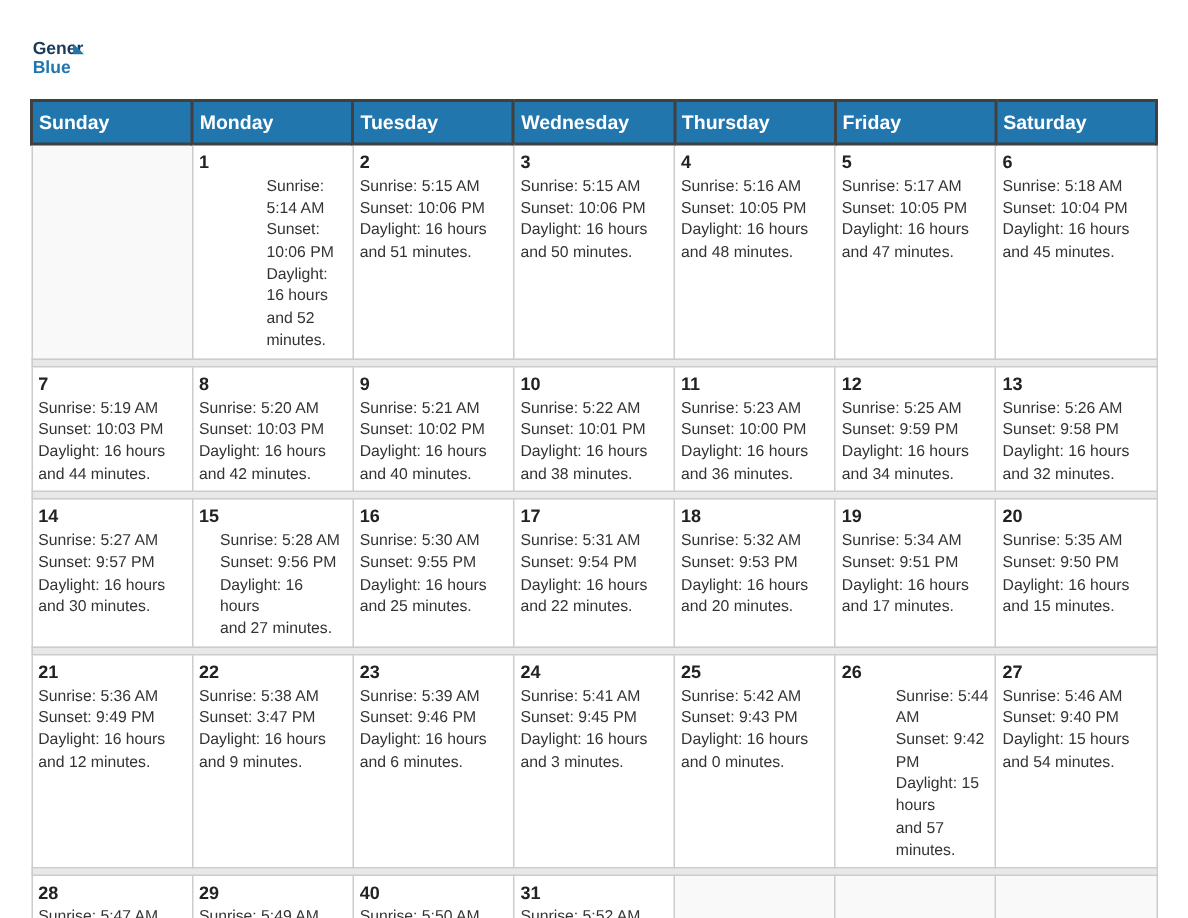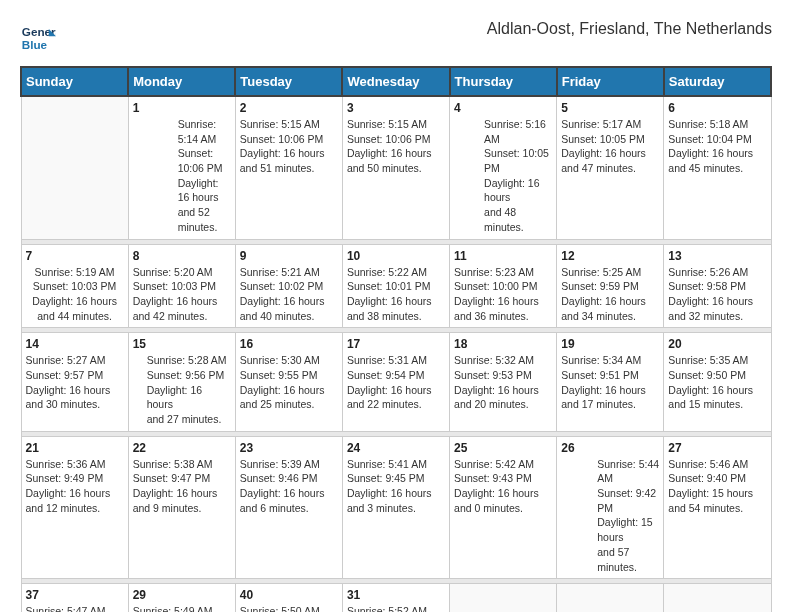--- a/index.html
+++ b/index.html
@@ -78,21 +78,20 @@
 
 <div class="header-area">
   <div class="logo">
     <svg class="logo-icon" viewBox="0 0 40 40">
       <text x="2" y="18" font-size="13" font-weight="bold" fill="#1a3a5c">General</text>
       <text x="2" y="32" font-size="13" font-weight="bold" fill="#2176ae">Blue</text>
       <polygon points="32,10 40,18 32,18" fill="#2176ae"></polygon>
     </svg>
   </div>
   <div class="title-area">
-    <div class="location-title">Aldlan-Oost, Friesland, The Netherlands</div>
   </div>
 </div>
 
 <table class="calendar">
   <thead>
     <tr>
     <th>Sunday</th>
         <th>Monday</th>
         <th>Tuesday</th>
         <th>Wednesday</th>
@@ -120,21 +119,21 @@
         </td>
         <td>
           <div class="day-number">3</div>
           <div class="day-info" style="white-space: pre-line;">Sunrise: 5:15 AM
 Sunset: 10:06 PM
 Daylight: 16 hours
 and 50 minutes.</div>
         </td>
         <td>
           <div class="day-number">4</div>
-          <div class="day-info" style="white-space: pre-line; margin-left: 30px;">Sunrise: 5:16 AM
+          <div class="day-info" style="white-space: pre-line;">Sunrise: 5:16 AM
 Sunset: 10:05 PM
 Daylight: 16 hours
 and 48 minutes.</div>
         </td>
         <td>
           <div class="day-number">5</div>
           <div class="day-info" style="white-space: pre-line;">Sunrise: 5:17 AM
 Sunset: 10:05 PM
 Daylight: 16 hours
 and 47 minutes.</div>
@@ -146,21 +145,21 @@
 Daylight: 16 hours
 and 45 minutes.</div>
         </td>
       </tr>
       <tr>
         <td colspan="7" style="height: 5px; background: rgb(232, 232, 232); padding: 0px;"></td>
       </tr>
       <tr>
         <td>
           <div class="day-number">7</div>
-          <div class="day-info" style="white-space: pre-line; text-align: center;">Sunrise: 5:19 AM
+          <div class="day-info" style="white-space: pre-line;">Sunrise: 5:19 AM
 Sunset: 10:03 PM
 Daylight: 16 hours
 and 44 minutes.</div>
         </td>
         <td>
           <div class="day-number">8</div>
           <div class="day-info" style="white-space: pre-line;">Sunrise: 5:20 AM
 Sunset: 10:03 PM
 Daylight: 16 hours
 and 42 minutes.</div>
@@ -262,21 +261,21 @@
         <td>
           <div class="day-number">21</div>
           <div class="day-info" style="white-space: pre-line;">Sunrise: 5:36 AM
 Sunset: 9:49 PM
 Daylight: 16 hours
 and 12 minutes.</div>
         </td>
         <td>
           <div class="day-number">22</div>
           <div class="day-info" style="white-space: pre-line;">Sunrise: 5:38 AM
-Sunset: 9:47 PM
+Sunset: 3:47 PM
 Daylight: 16 hours
 and 9 minutes.</div>
         </td>
         <td>
           <div class="day-number">23</div>
           <div class="day-info" style="white-space: pre-line;">Sunrise: 5:39 AM
 Sunset: 9:46 PM
 Daylight: 16 hours
 and 6 minutes.</div>
         </td>
@@ -307,21 +306,21 @@
 Sunset: 9:40 PM
 Daylight: 15 hours
 and 54 minutes.</div>
         </td>
       </tr>
       <tr>
         <td colspan="7" style="height: 5px; background: rgb(232, 232, 232); padding: 0px;"></td>
       </tr>
       <tr>
         <td>
-          <div class="day-number">37</div>
+          <div class="day-number">28</div>
           <div class="day-info" style="white-space: pre-line;">Sunrise: 5:47 AM
 Sunset: 9:38 PM
 Daylight: 15 hours
 and 51 minutes.</div>
         </td>
         <td>
           <div class="day-number">29</div>
           <div class="day-info" style="white-space: pre-line;">Sunrise: 5:49 AM
 Sunset: 9:37 PM
 Daylight: 15 hours

